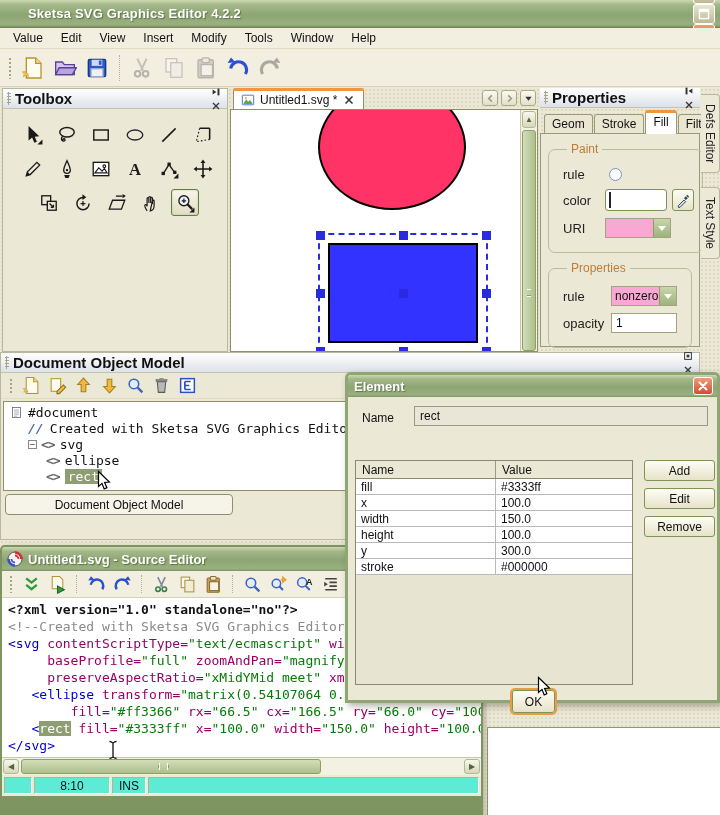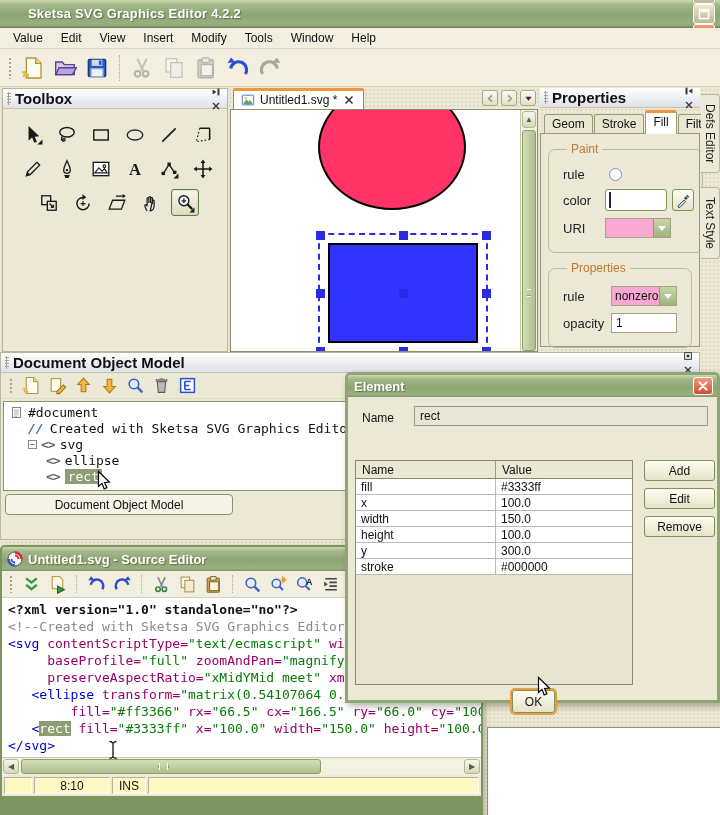--- a/index.html
+++ b/index.html
@@ -120,21 +120,21 @@
   .c-at{color:#990066}
   .c-vl{color:#067a06}
   .c-pl{color:#111}
   .c-hl{background:#8e9e72;color:#fff}
   .hscroll{height:18px;background:#f3f1e2;border-top:1px solid #c9c6ab;position:relative}
   .harrow{position:absolute;top:1px;width:16px;height:15px;background:linear-gradient(180deg,#f8f7ef,#d9d6be);border:1px solid #aebb90;border-radius:3px;display:flex;align-items:center;justify-content:center;color:#4a6a2e;font-size:8px}
   .harrow.l{left:1px}.harrow.r{right:1px}
   .hthumb{position:absolute;left:19px;top:1px;width:300px;height:15px;background:linear-gradient(180deg,#d3deba,#aebf8c);border:1px solid #89a066;border-radius:3px}
   .hgrip{position:absolute;left:46%;top:3px;bottom:3px;width:9px;border-left:1px solid #fff;border-right:1px solid #fff;box-shadow:3px 0 0 -2px #8aa066,-3px 0 0 -2px #8aa066}
   .srcstatus{height:21px;background:#ece9d6;display:flex;align-items:center;padding:1px 2px;gap:2px}
-  .scell{height:17px;border:1px solid;border-color:#b5b19a #fdfcf5 #fdfcf5 #b5b19a;display:flex;align-items:center;justify-content:center;font-size:12px;background:#fef9c3}
+  .scell{height:17px;border:1px solid;border-color:#b5b19a #fdfcf5 #fdfcf5 #b5b19a;display:flex;align-items:center;justify-content:center;font-size:12px;background:#5eead4}
   .scell.s0{width:28px}.scell.s1{width:76px}.scell.s2{width:34px}.scell.s3{flex:1;justify-content:flex-start;padding-left:4px}
 
   
   .dialog{position:absolute;left:345px;top:372px;width:375px;height:331px;z-index:10;background:#ebe8d5;border:3px solid #8fa573;border-radius:6px 6px 0 0;box-shadow:3px 3px 7px rgba(60,60,40,.4)}
   .dlghead{height:22px;display:flex;align-items:center;padding:0 4px;border-radius:3px 3px 0 0;
     background:linear-gradient(180deg,#cdd9ae 0%,#a3b88a 18%,#8da572 55%,#9ab080 90%,#7e9465 100%)}
   .dlghead .ttl{color:#fff;font-weight:bold;font-size:13px;text-shadow:1px 1px 1px #5e7247;flex:1;margin-left:2px}
   .dlgbody{position:relative;height:303px}
   .dlg-label{position:absolute;left:14px;top:14px;font-size:12px}
   .dlg-namefield{position:absolute;left:66px;top:9px;width:294px;height:20px;background:#e7e6d7;border:1px solid #9a9a84;font-size:12px;padding:2px 5px}

